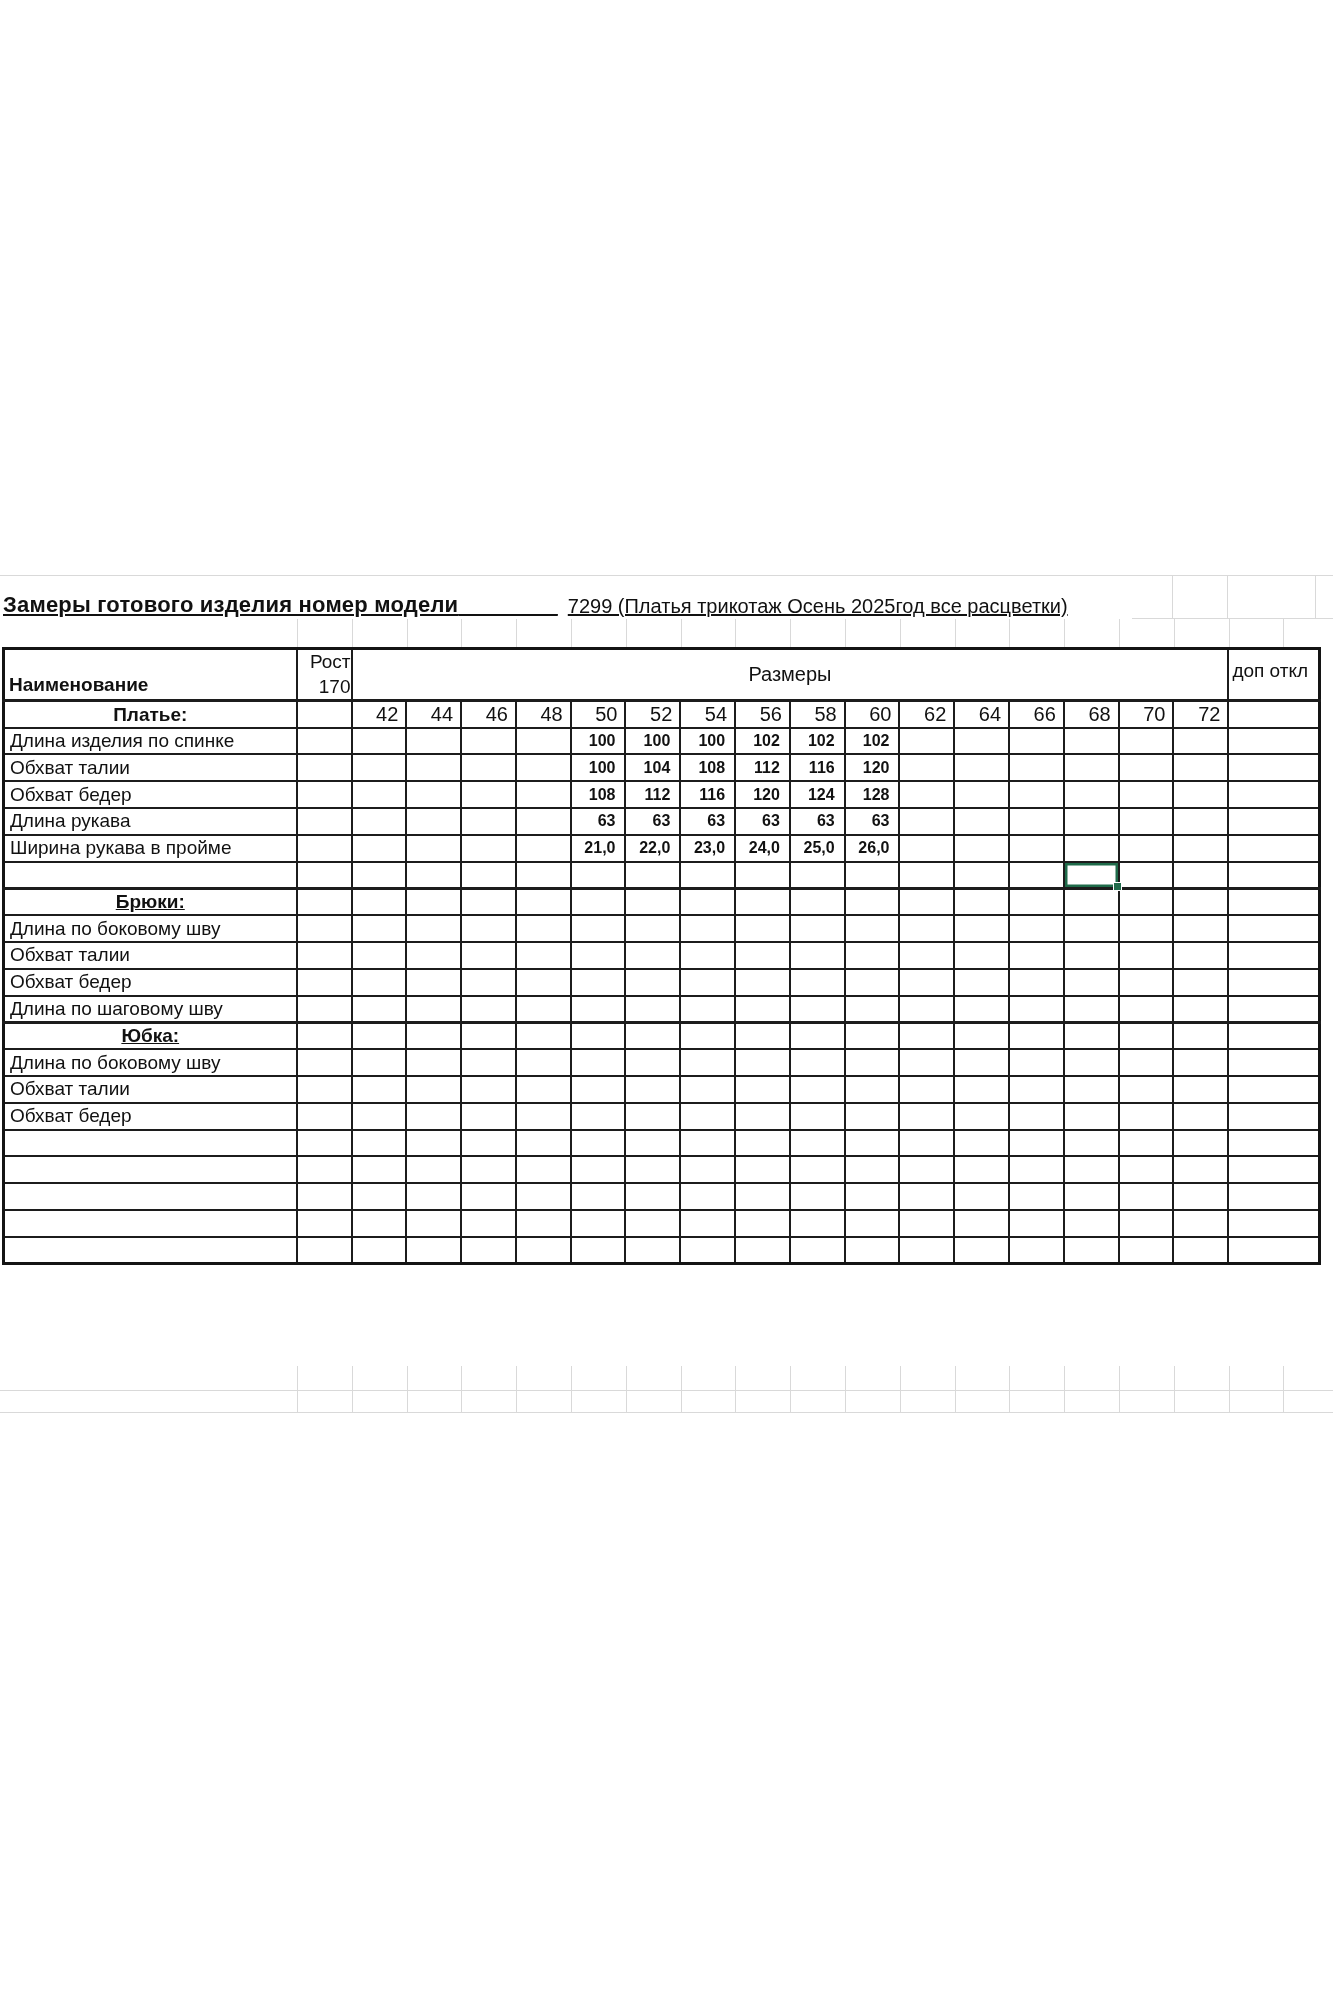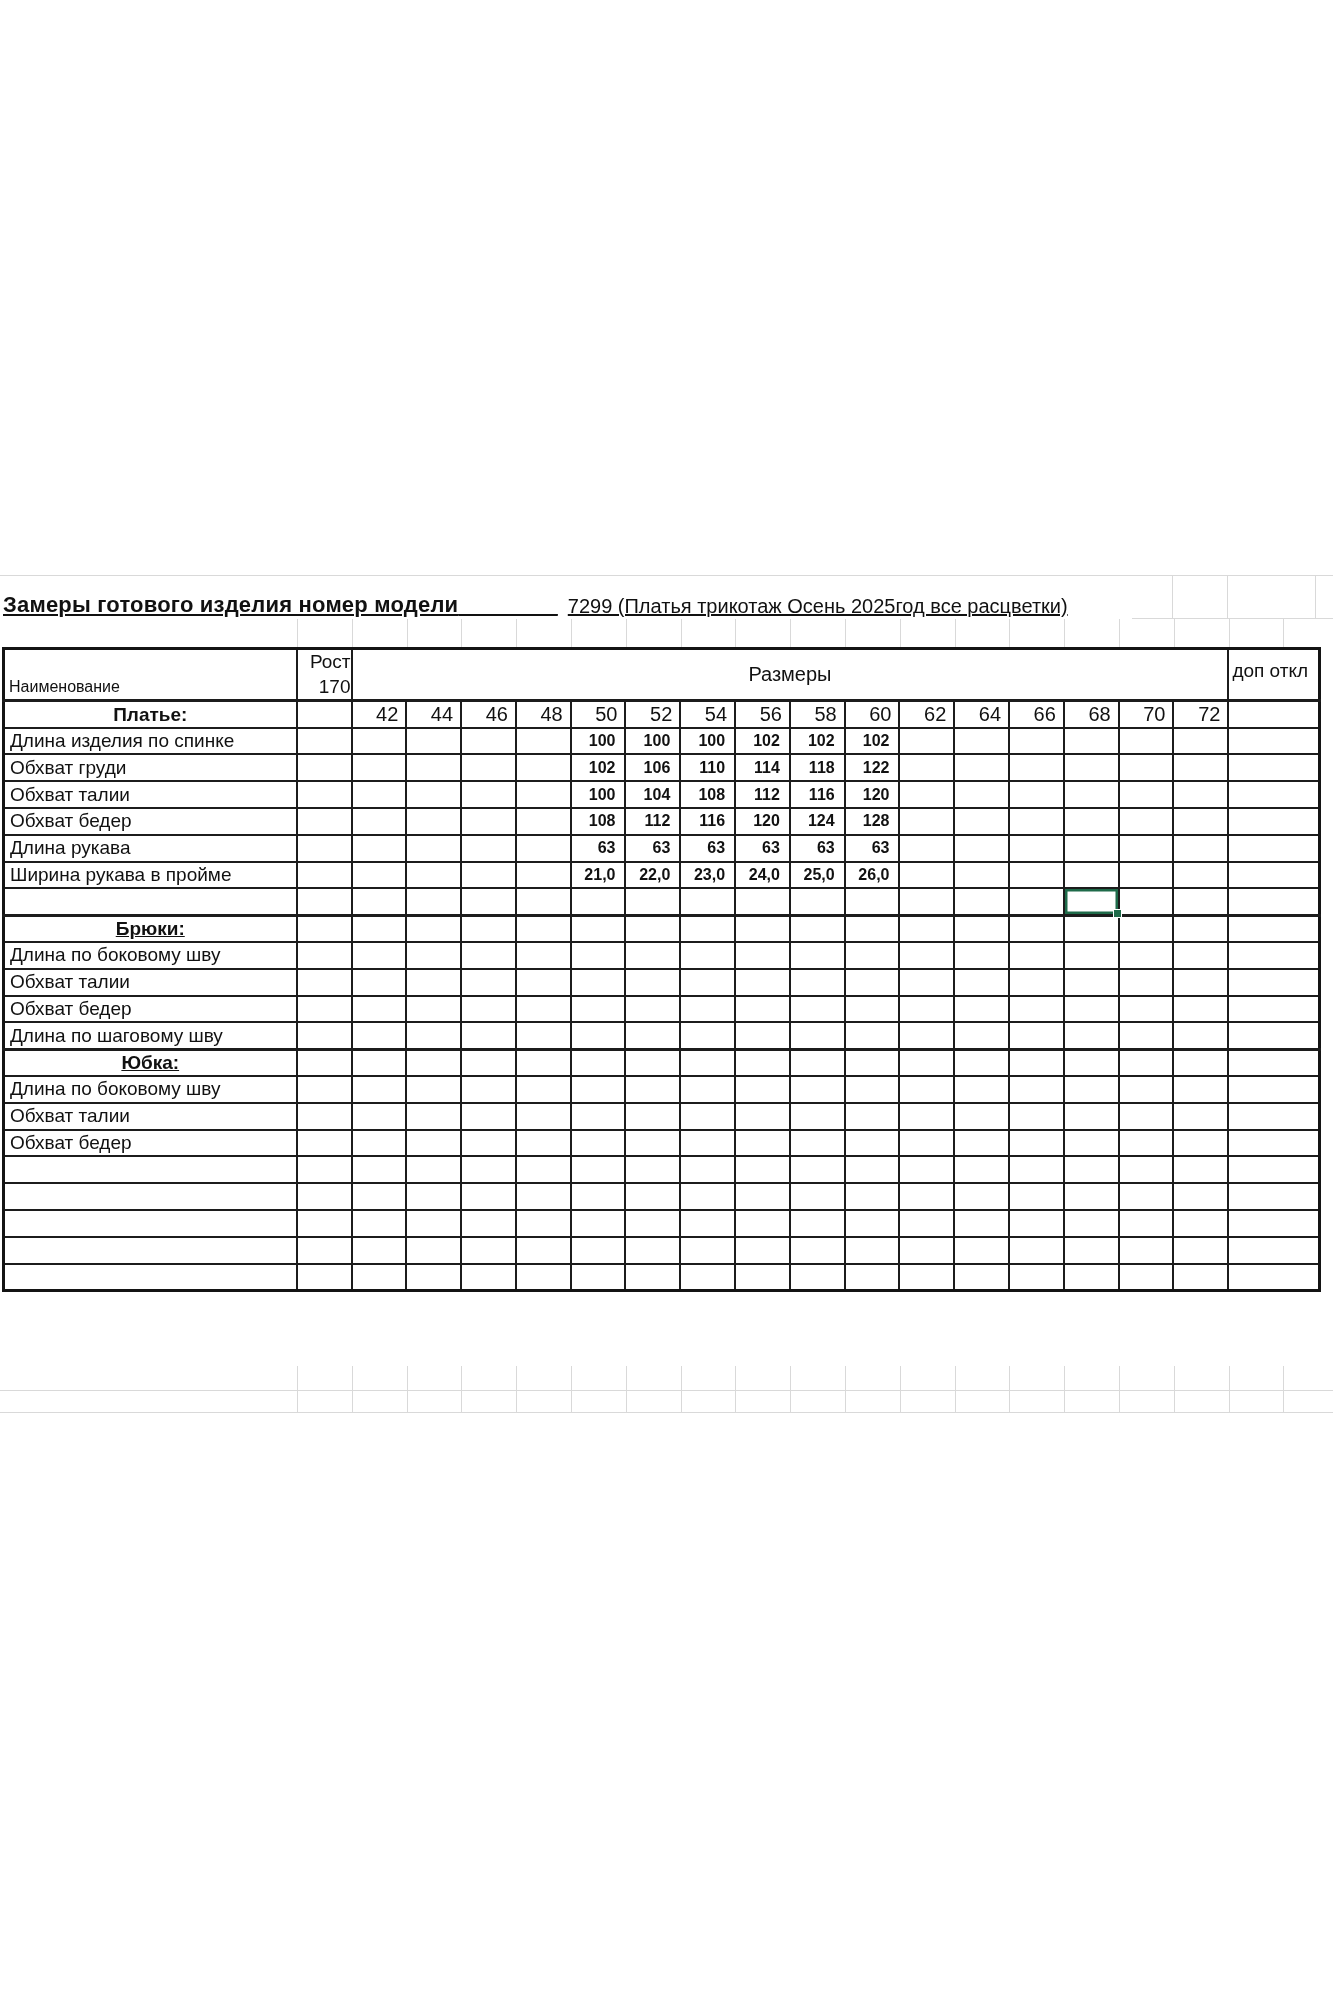--- a/index.html
+++ b/index.html
@@ -40,21 +40,21 @@
   
   table.grid {
     position:absolute; left:2px; top:647px; width:1316px;
     border-collapse:collapse; table-layout:fixed; background:#fff;
     border:3px solid #141414;
   }
   .grid th, .grid td { border:2px solid #1c1c1c; padding:0; }
   .grid thead tr { height:52px; }
   .grid tbody tr { height:26.8px; }
 
-  th.h-name  { text-align:left;   vertical-align:bottom; font-weight:normal; font-size:16px; padding:0 0 3px 4px; }
+  th.h-name  { text-align:left;   vertical-align:bottom; font-weight:bold; font-size:19px; padding:0 0 3px 4px; }
   th.h-rost  { text-align:right;   vertical-align:middle; font-weight:normal; font-size:19px; line-height:1.3; padding-left:3px; }
   th.h-sizes { text-align:center; vertical-align:middle; font-weight:normal; font-size:20px; }
   th.h-dop   { text-align:left;   vertical-align:bottom; font-weight:normal; font-size:19px; padding:0 0 17px 3px; }
 
   td.c-label { text-align:left; font-size:19px; padding-left:5px; white-space:nowrap; vertical-align:middle; }
   tr.section td.c-label,
   tr.section-underline td.c-label { text-align:center; font-weight:bold; padding-left:0;margin-top:8px; }
   tr.section-underline td.c-label { text-decoration:underline; }
   tr.section td, tr.section-underline td { border-top-width:3px; }
 
@@ -161,41 +161,20 @@
     <td class="c-size num-val">102</td>
     <td class="c-size num-val"></td>
     <td class="c-size num-val"></td>
     <td class="c-size num-val"></td>
     <td class="c-size num-val"></td>
     <td class="c-size num-val"></td>
     <td class="c-size num-val"></td>
     <td class="c-dop"></td>
   </tr>
         <tr class="item">
-    <td class="c-label">Обхват груди</td>
-    <td class="c-rost"></td>
-    <td class="c-size num-val"></td>
-    <td class="c-size num-val"></td>
-    <td class="c-size num-val"></td>
-    <td class="c-size num-val"></td>
-    <td class="c-size num-val">102</td>
-    <td class="c-size num-val">106</td>
-    <td class="c-size num-val">110</td>
-    <td class="c-size num-val">114</td>
-    <td class="c-size num-val">118</td>
-    <td class="c-size num-val">122</td>
-    <td class="c-size num-val"></td>
-    <td class="c-size num-val"></td>
-    <td class="c-size num-val"></td>
-    <td class="c-size num-val"></td>
-    <td class="c-size num-val"></td>
-    <td class="c-size num-val"></td>
-    <td class="c-dop"></td>
-  </tr>
-        <tr class="item">
     <td class="c-label">Обхват талии</td>
     <td class="c-rost"></td>
     <td class="c-size num-val"></td>
     <td class="c-size num-val"></td>
     <td class="c-size num-val"></td>
     <td class="c-size num-val"></td>
     <td class="c-size num-val">100</td>
     <td class="c-size num-val">104</td>
     <td class="c-size num-val">108</td>
     <td class="c-size num-val">112</td>

